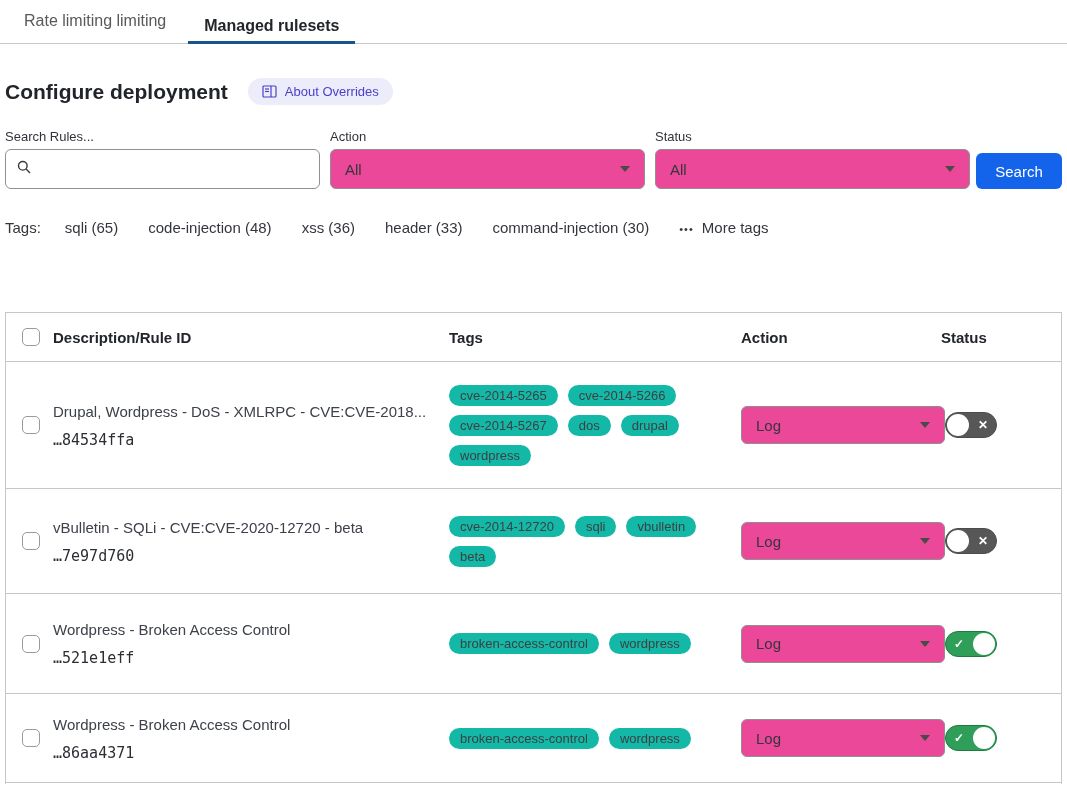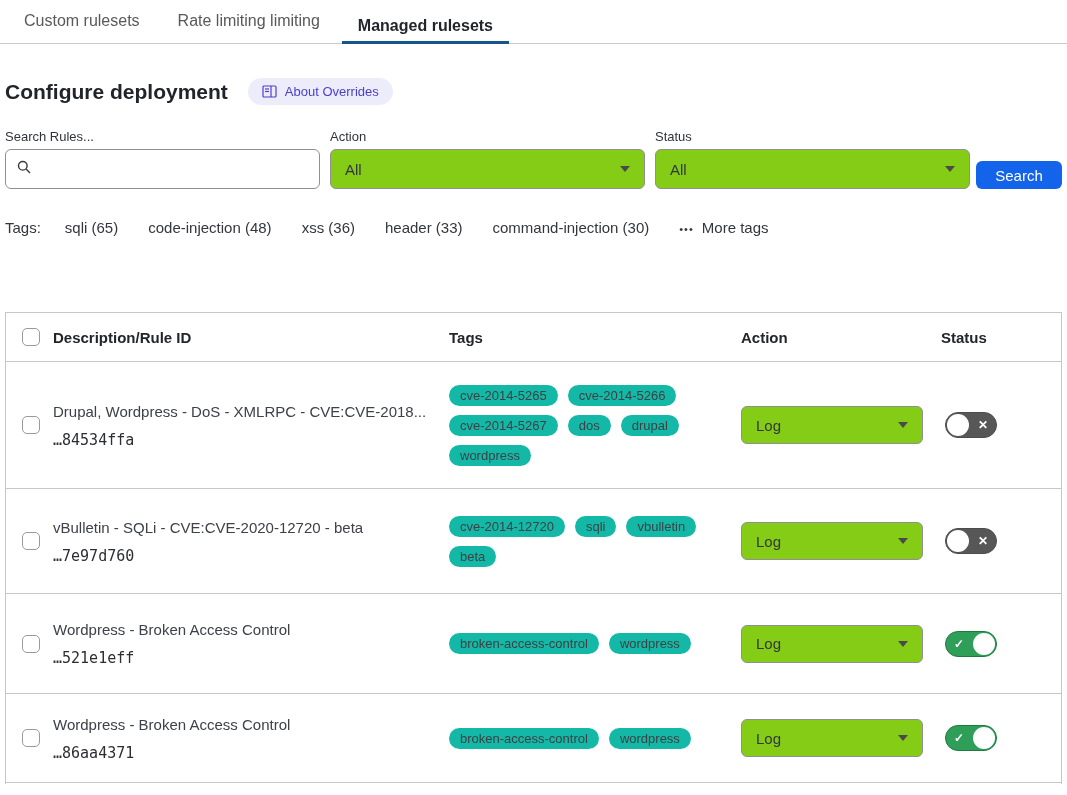--- a/index.html
+++ b/index.html
@@ -23,27 +23,27 @@
   .badge svg { display:block; }
 
   
   .filters { margin-top:24px; display:flex; align-items:flex-end; }
   .field { display:flex; flex-direction:column; }
   .field-label { font-size:13px; color:#30333a; margin-bottom:5px; }
   .searchbox { width:315px; height:40px; border:1px solid #909090; border-radius:6px;
     display:flex; align-items:center; padding:0 10px; background:#fff; }
   .searchbox input { border:none; outline:none; flex:1; font-size:15px; margin-left:8px;
     font-family:"Liberation Sans", sans-serif; }
-  .select { height:40px; border:1px solid #909090; border-radius:6px; background:#84cc16;
+  .select { height:40px; border:1px solid #909090; border-radius:6px; background:#ec4899;
     display:flex; align-items:center; justify-content:space-between;
     padding:0 14px; font-size:15px; color:#33363c; cursor:pointer; }
   .sel-w { width:315px; margin-left:10px; }
   .caret { width:0; height:0; border-left:5px solid transparent; border-right:5px solid transparent;
     border-top:6px solid #4a4a4a; }
-  .search-btn { margin-left:auto; width:86px; height:28px; background:#1464eb; color:#fff;
+  .search-btn { margin-left:auto; width:86px; height:36px; background:#1464eb; color:#fff;
     border:none; border-radius:6px; font-size:15px; cursor:pointer;
     font-family:"Liberation Sans", sans-serif; }
 
   
   .tagsbar { margin-top:30px; display:flex; align-items:center; font-size:15px; color:#33363c; }
   .tagsbar .lbl { margin-right:24px; }
   .tag-item { margin-right:30px; cursor:pointer; }
   .more-tags { display:flex; align-items:center; gap:8px; cursor:pointer; }
   .dots { font-size:11px; letter-spacing:1px; color:#33363c; position:relative; top:1px; }
 
@@ -57,42 +57,39 @@
   .trow:nth-child(3) { min-height:100px; }
   .trow:nth-child(4) { min-height:89px; }
   .c-check { padding-left:16px; }
   .checkbox { display:block; width:18px; height:18px; border:1.5px solid #9a9a9a;
     border-radius:5px; background:#fff; cursor:pointer; }
   .desc { font-size:15px; color:#3d4149; line-height:20px; }
   .ruleid { margin-top:9px; font-family:"DejaVu Sans Mono", monospace; font-size:15px; color:#2b2e33; }
   .pills { display:flex; flex-wrap:wrap; gap:9px 10px; max-width:268px; }
   .pill { background:#14b8a6; color:#3d4045; font-size:13px; padding:3px 11px;
     border-radius:12px; white-space:nowrap; }
-  .row-select { width:182px; height:38px; }
+  .row-select { width:204px; height:38px; }
 
   
   .toggle { position:relative; width:52px; height:26px; border-radius:13px;
     background:#575757; border:1px solid #4c4c4c; cursor:pointer; margin-left:4px; }
   .t-knob { position:absolute; top:1px; left:1px; width:22px; height:22px;
     background:#fff; border-radius:50%; }
   .t-x { position:absolute; right:8px; top:50%; transform:translateY(-50%);
     color:#fff; font-size:12px; font-weight:bold; line-height:1; }
   .t-check { display:none; position:absolute; left:8px; top:50%; transform:translateY(-50%);
     color:#fff; font-size:12px; font-weight:bold; line-height:1; }
   .toggle.on { background:#2e9e58; border-color:#1d7a41; }
   .toggle.on .t-knob { left:auto; right:1px; }
   .toggle.on .t-check { display:block; }
 </style>
 </head>
 <body>
 
 <div class="tabbar">
-  <div class="tab">
-      <span>Custom rulesets</span>
-    </div>
     <div class="tab">
       <span>Rate limiting limiting</span>
     </div>
     <div class="tab active">
       <span>Managed rulesets</span>
     </div>
 </div>
 
 <div class="content">
 

